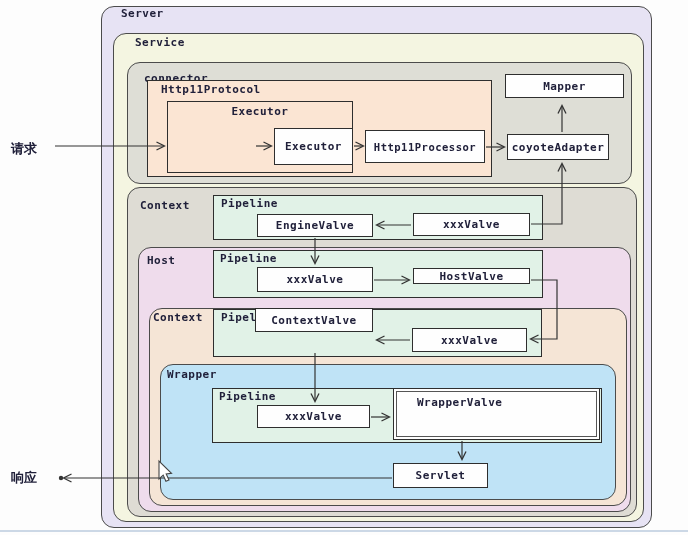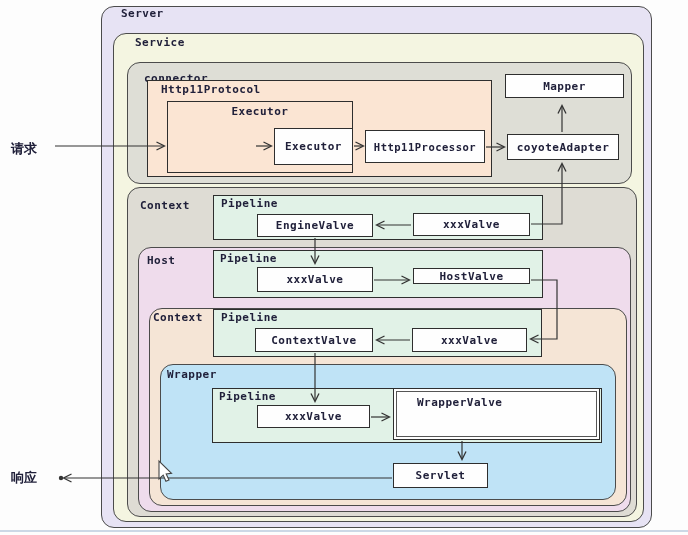--- a/index.html
+++ b/index.html
@@ -72,35 +72,35 @@
 
   <div class="rect f-peach" style="left:147px;top:80px;width:345px;height:97px;"></div>
   <div class="lbl" style="left:161px;top:84px;">Http11Protocol</div>
 
   <div class="rect f-peach" style="left:167px;top:101px;width:186px;height:72px;"></div>
   <div class="lbl center-lbl" style="left:167px;top:106px;width:186px;">Executor</div>
 
   <div class="whitebox" style="left:274px;top:128px;width:79px;height:37px;">Executor</div>
   <div class="whitebox" style="left:365px;top:130px;width:120px;height:33px;font-size:10.5px;">Http11Processor</div>
   <div class="whitebox" style="left:505px;top:74px;width:119px;height:24px;">Mapper</div>
-  <div class="whitebox" style="left:507px;top:134px;width:112px;height:26px;">coyoteAdapter</div>
+  <div class="whitebox" style="left:507px;top:134px;width:102px;height:26px;">coyoteAdapter</div>
 
   <div class="rect f-pipeline" style="left:213px;top:195px;width:330px;height:45px;"></div>
   <div class="lbl" style="left:221px;top:198px;">Pipeline</div>
   <div class="whitebox" style="left:257px;top:214px;width:116px;height:23px;">EngineValve</div>
   <div class="whitebox" style="left:413px;top:213px;width:117px;height:23px;">xxxValve</div>
 
   <div class="rect f-pipeline" style="left:213px;top:250px;width:330px;height:48px;"></div>
   <div class="lbl" style="left:220px;top:253px;">Pipeline</div>
   <div class="whitebox" style="left:257px;top:267px;width:116px;height:25px;">xxxValve</div>
   <div class="whitebox" style="left:413px;top:268px;width:117px;height:16px;">HostValve</div>
 
   <div class="rect f-pipeline" style="left:213px;top:309px;width:329px;height:48px;"></div>
   <div class="lbl" style="left:221px;top:312px;">Pipeline</div>
-  <div class="whitebox" style="left:255px;top:328px;width:118px;height:24px;">ContextValve</div>
+  <div class="whitebox" style="left:255px;top:308px;width:118px;height:24px;">ContextValve</div>
   <div class="whitebox" style="left:412px;top:328px;width:115px;height:24px;">xxxValve</div>
 
   <div class="rect f-pipeline" style="left:212px;top:388px;width:390px;height:55px;"></div>
   <div class="lbl" style="left:219px;top:391px;">Pipeline</div>
   <div class="whitebox" style="left:257px;top:405px;width:113px;height:23px;">xxxValve</div>
 
   <div class="dbl-outer" style="left:393px;top:388px;width:207px;height:52px;">
     <div class="dbl-inner">
       <span>WrapperValve</span>
     </div>

